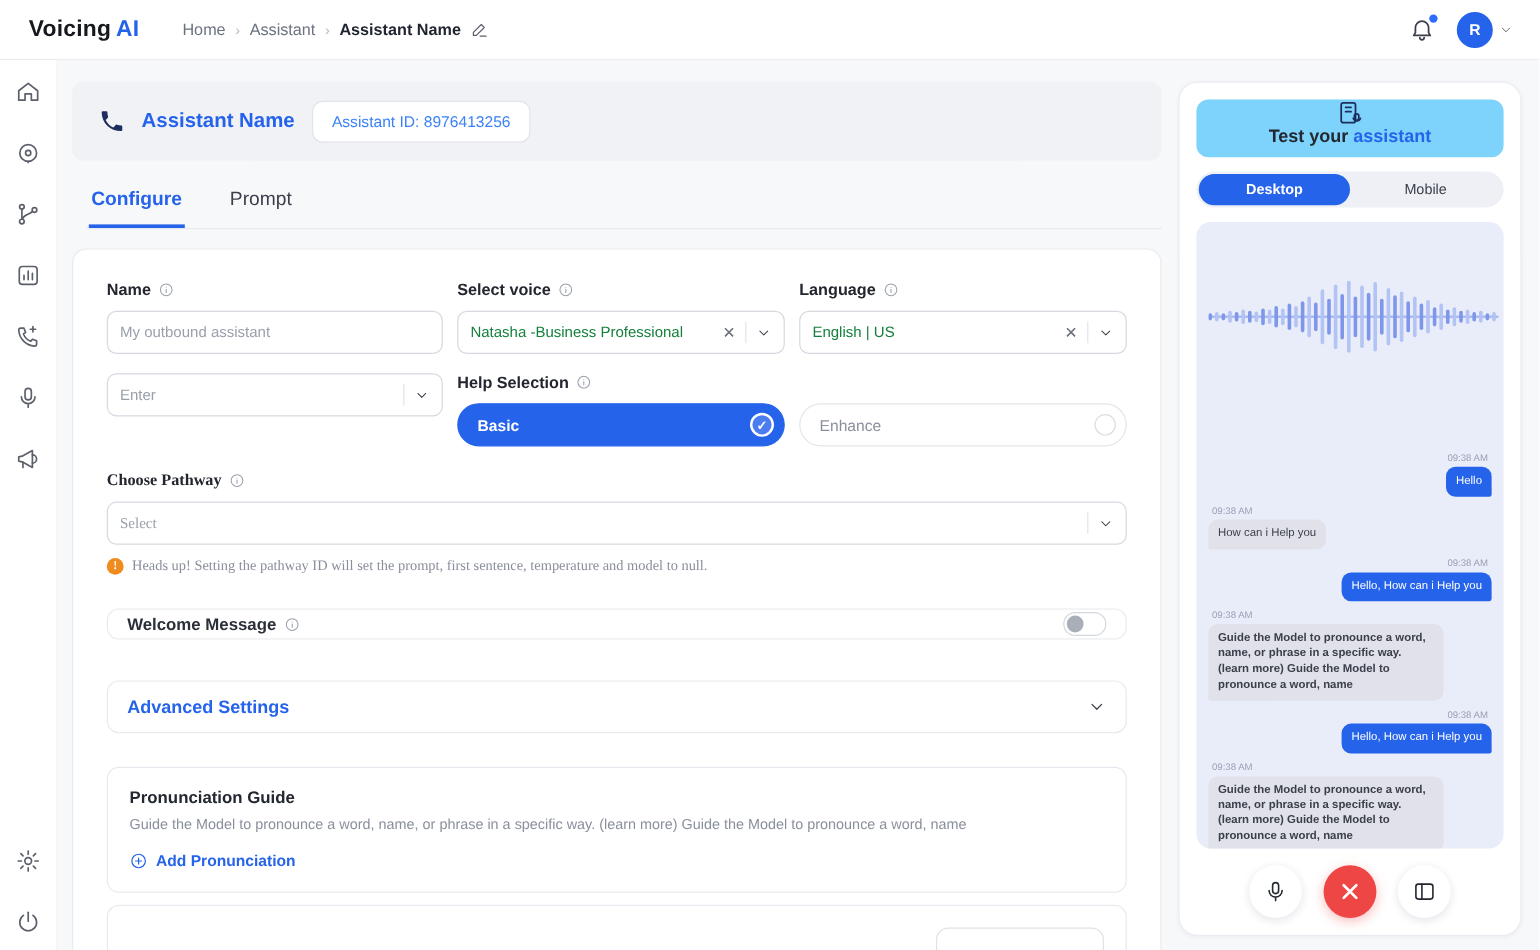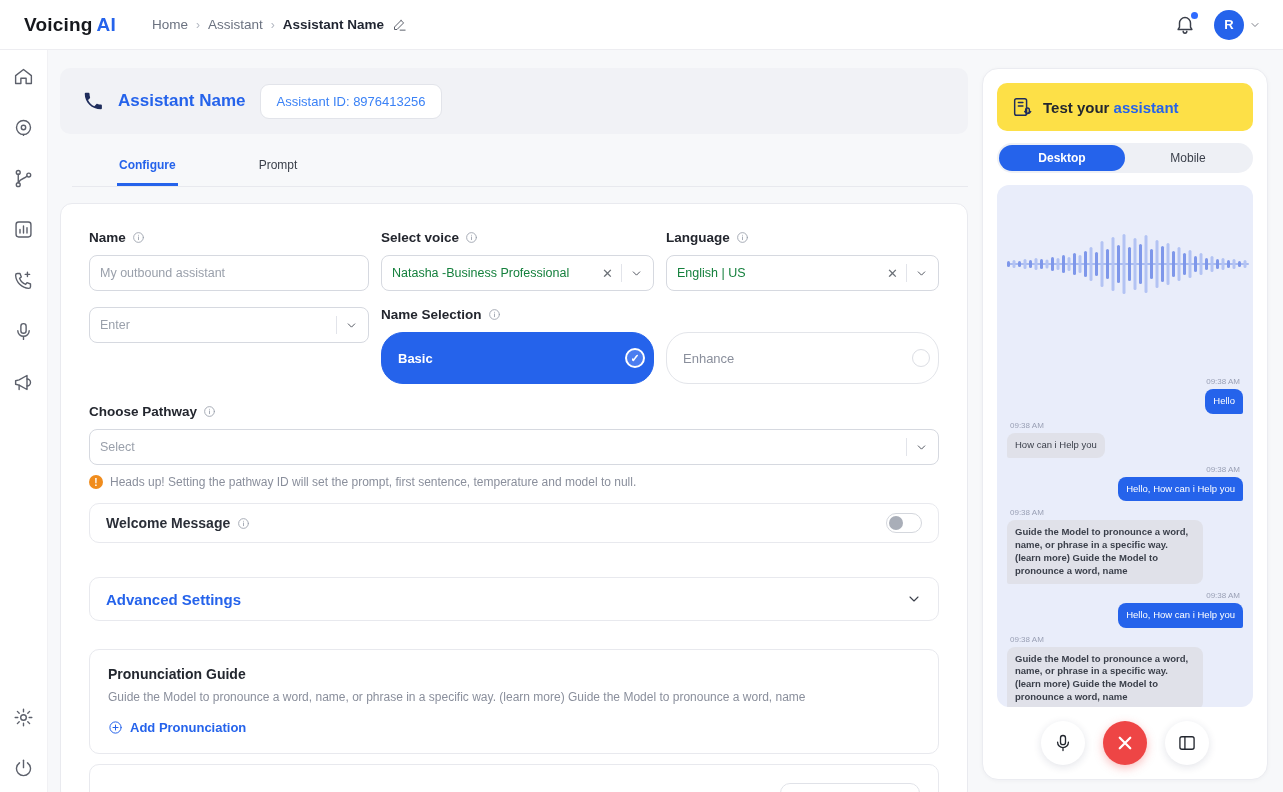--- a/index.html
+++ b/index.html
@@ -29,66 +29,66 @@
   .main { flex:1; background:#f7f8fa; padding:18px 15px 0 12px; display:flex; gap:14px; overflow:hidden; }
   .content { flex:1; min-width:0; }
 
   
   .assistant-header { background:#f1f2f6; border-radius:10px; height:66px; display:flex; align-items:center; padding:0 22px; gap:14px; }
   .assistant-title { color:#2563eb; font-weight:700; font-size:17px; }
   .assistant-id-pill { background:#fff; border:1px solid #e2e4ea; border-radius:9px; padding:9px 16px; font-size:13px; color:#3b82f6; }
 
   
   .tabs { display:flex; gap:36px; margin:16px 0 0 12px; border-bottom:1px solid #e8e9ee; padding:0 2px; }
-  .tab { font-size:12px; padding:8px 2px 11px; cursor:pointer; color:#3a3f4a;margin-left:43px; }
+  .tab { font-size:16px; padding:8px 2px 11px; cursor:pointer; color:#3a3f4a; }
   .tab.active { color:#2563eb; font-weight:700; border-bottom:3px solid #2563eb; }
 
   
   .form-card { margin-top:16px; background:#fff; border:1px solid #e9eaef; border-radius:12px; padding:26px 28px; height:600px; overflow:hidden; }
   .field-label { display:flex; align-items:center; gap:6px; font-size:13.5px; font-weight:700; color:#23262e; margin-bottom:10px; }
   .grid-3 { display:grid; grid-template-columns:280px 1fr 1fr; gap:12px; }
   .grid-2 { display:grid; grid-template-columns:280px 1fr; gap:12px; margin-top:16px; }
   .input-box { height:36px; border:1px solid #d6d9e0; border-radius:8px; display:flex; align-items:center; padding:0 10px; background:#fff; }
   .input-box input { border:none; outline:none; flex:1; font-size:12.5px; color:#15803d; font-family:"Liberation Sans",sans-serif; background:transparent; min-width:0; }
   .input-box input::placeholder { color:#9aa0ab; }
   .ctrl { display:flex; align-items:center; gap:8px; }
   .clear-x { font-size:13px; color:#6b7077; cursor:pointer; line-height:1; }
   .vline { width:1px; height:18px; background:#e2e4ea; }
   .select-text { flex:1; font-size:12.5px; color:#9aa0ab; }
   .pills { display:flex; gap:12px; }
-  .pill { flex:1; height:52px; border-radius:22px; display:flex; align-items:center; justify-content:space-between; padding:0 8px 0 16px; border:1px solid #e3e5ea; background:#fff; color:#8a8f9c; font-size:13px; cursor:pointer; }
+  .pill { flex:1; height:36px; border-radius:22px; display:flex; align-items:center; justify-content:space-between; padding:0 8px 0 16px; border:1px solid #e3e5ea; background:#fff; color:#8a8f9c; font-size:13px; cursor:pointer; }
   .pill.selected { background:#2563eb; border-color:#2563eb; color:#fff; font-weight:700; }
   .check-circle { width:20px; height:20px; border-radius:50%; border:2px solid #fff; background:#4b7df0; display:flex; align-items:center; justify-content:center; color:#fff; font-size:11px; font-weight:700; }
   .radio-circle { width:18px; height:18px; border-radius:50%; border:1.5px solid #dcdee4; background:#fff; }
 
-  .section { margin-top:20px; }
+  .section { margin-top:20px;font-family:Liberation Serif, serif; }
   .warning { display:flex; align-items:center; gap:7px; margin-top:10px; font-size:12px; color:#8a8f9c; }
   .warn-icon { width:14px; height:14px; border-radius:50%; background:#f08c1d; color:#fff; font-size:10px; font-weight:700; display:flex; align-items:center; justify-content:center; flex:none; }
 
   .boxed-row { border:1px solid #e8e9ee; border-radius:10px; display:flex; align-items:center; padding:0 16px; }
-  .welcome-row { height:40px; margin-top:14px; }
+  .welcome-row { height:26px; margin-top:28px; }
   .welcome-label { display:flex; align-items:center; gap:7px; font-size:14px; font-weight:700; color:#2b2f38; }
   .toggle { margin-left:auto; width:36px; height:20px; border-radius:12px; background:#fff; border:1px solid #d4d7dd; position:relative; cursor:pointer; }
   .toggle .knob { position:absolute; top:2px; left:2px; width:14px; height:14px; border-radius:50%; background:#a9aeb8; }
 
   .advanced-row { height:44px; margin-top:34px; cursor:pointer; }
   .advanced-label { color:#2563eb; font-weight:700; font-size:15px; }
   .advanced-row .chev { margin-left:auto; }
 
   .pron-box { border:1px solid #e8e9ee; border-radius:10px; margin-top:28px; padding:16px 18px 18px; }
   .pron-title { font-size:14px; font-weight:700; color:#23272f; }
   .pron-desc { font-size:12px; color:#8a8f9c; margin-top:8px; }
   .add-link { display:flex; align-items:center; gap:7px; margin-top:16px; color:#2563eb; font-size:13px; font-weight:700; cursor:pointer; width:max-content; }
 
   .partial-box { border:1px solid #e8e9ee; border-radius:10px; margin-top:10px; height:90px; padding:14px 18px; display:flex; justify-content:flex-end; align-items:flex-start; }
   .partial-btn { width:140px; height:64px; border:1px solid #e0e2e8; border-radius:10px; margin-top:4px; }
 
   
   .right-panel { width:286px; background:#fff; border:1px solid #ebecf1; border-radius:16px; height:712px; padding:14px; display:flex; flex-direction:column; box-shadow:0 1px 4px rgba(20,30,60,.04); }
-  .test-header { background:#fde047; border-radius:10px; height:48px; display:flex; align-items:center; gap:10px; padding:0 14px; }
+  .test-header { background:#7dd3fc; border-radius:10px; height:48px; display:flex; align-items:center; padding:0 14px;flex-direction:column; }
   .test-title { font-size:15px; font-weight:700; color:#23272f; }
   .test-title .accent { color:#2563eb; }
   .device-toggle { margin-top:12px; background:#eef0f5; border-radius:999px; height:30px; display:flex; padding:2px; }
   .device-tab { flex:1; border-radius:999px; font-size:12px; display:flex; align-items:center; justify-content:center; color:#3a3f4a; cursor:pointer; }
   .device-tab.active { background:#2563eb; color:#fff; font-weight:700; }
 
   .chat-area { margin-top:12px; flex:1; background:#e9edfa; border-radius:12px; padding:10px 10px 8px; overflow:hidden; position:relative; }
   .waveform { display:block; margin:34px auto 78px; }
   .msg-time { font-size:8px; color:#9aa0b5; margin:7px 3px 3px; }
   .msg-time.right { text-align:right; }
@@ -274,21 +274,21 @@
             <div class="input-box ctrl">
               <span class="select-text">Enter</span>
               <span class="vline"></span>
               <svg class="stroke-ic" width="13" height="13" viewBox="0 0 24 24" stroke="#3a3f4a">
                   <path d="M6 9l6 6 6-6"></path>
                 </svg>
             </div>
           </div>
           <div>
             <div class="field-label">
-                <span>Name Selection</span>
+                <span>Help Selection</span>
               <svg class="stroke-ic" width="13" height="13" viewBox="0 0 24 24" stroke="#9aa0ab">
                   <circle cx="12" cy="12" r="9"></circle>
                   <path d="M12 8h.01M12 11v5"></path>
                 </svg>
               </div>
             <div class="pills">
               <div class="pill selected">
                 <span>Basic</span>
                 <span class="check-circle">✓</span>
               </div>

